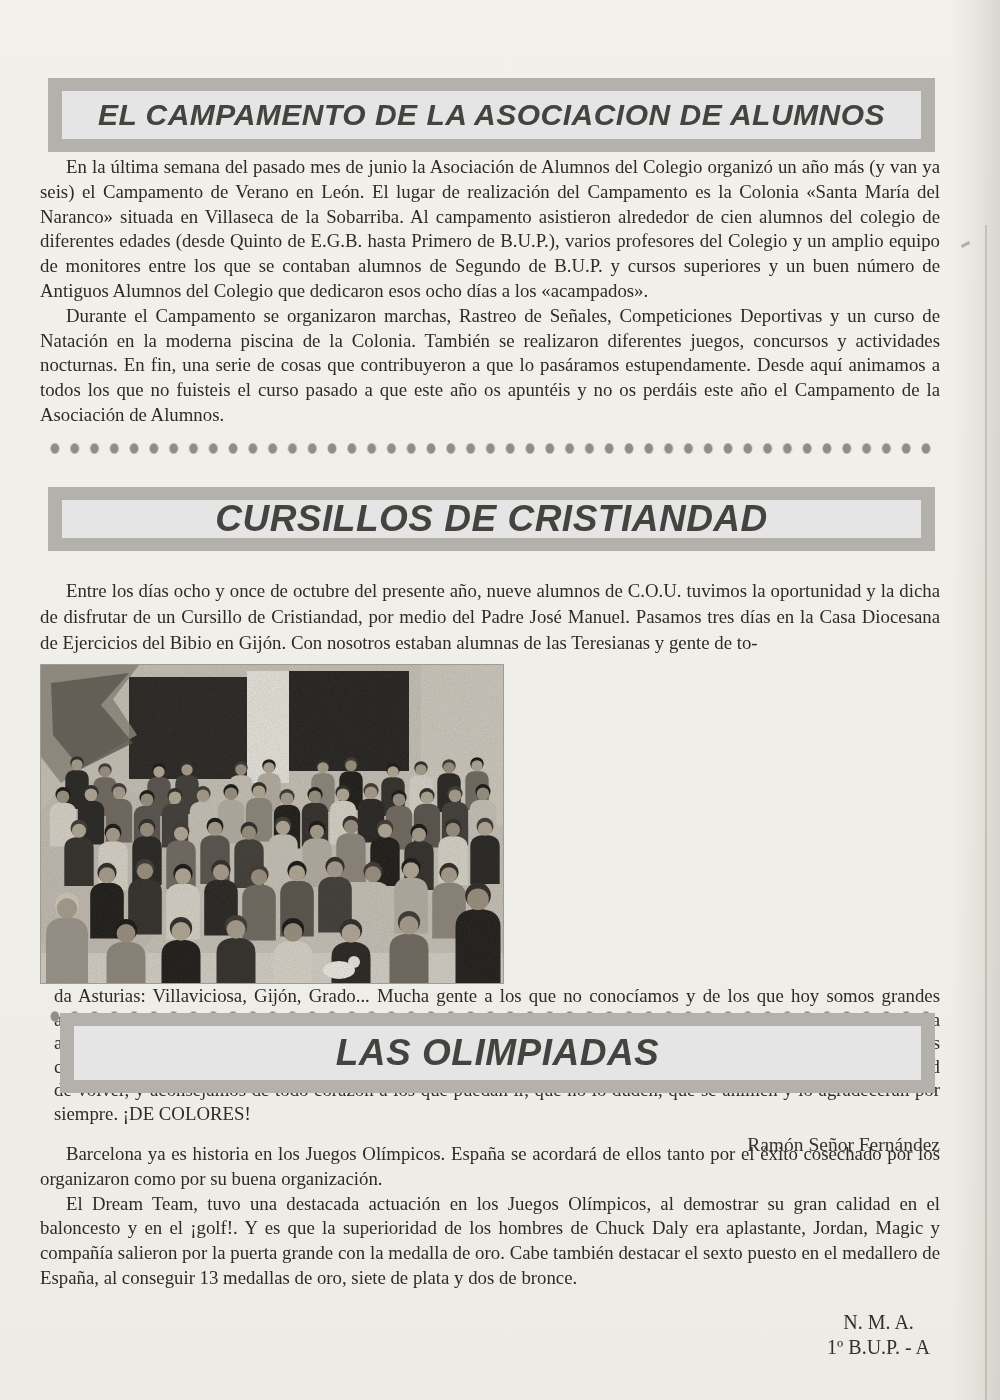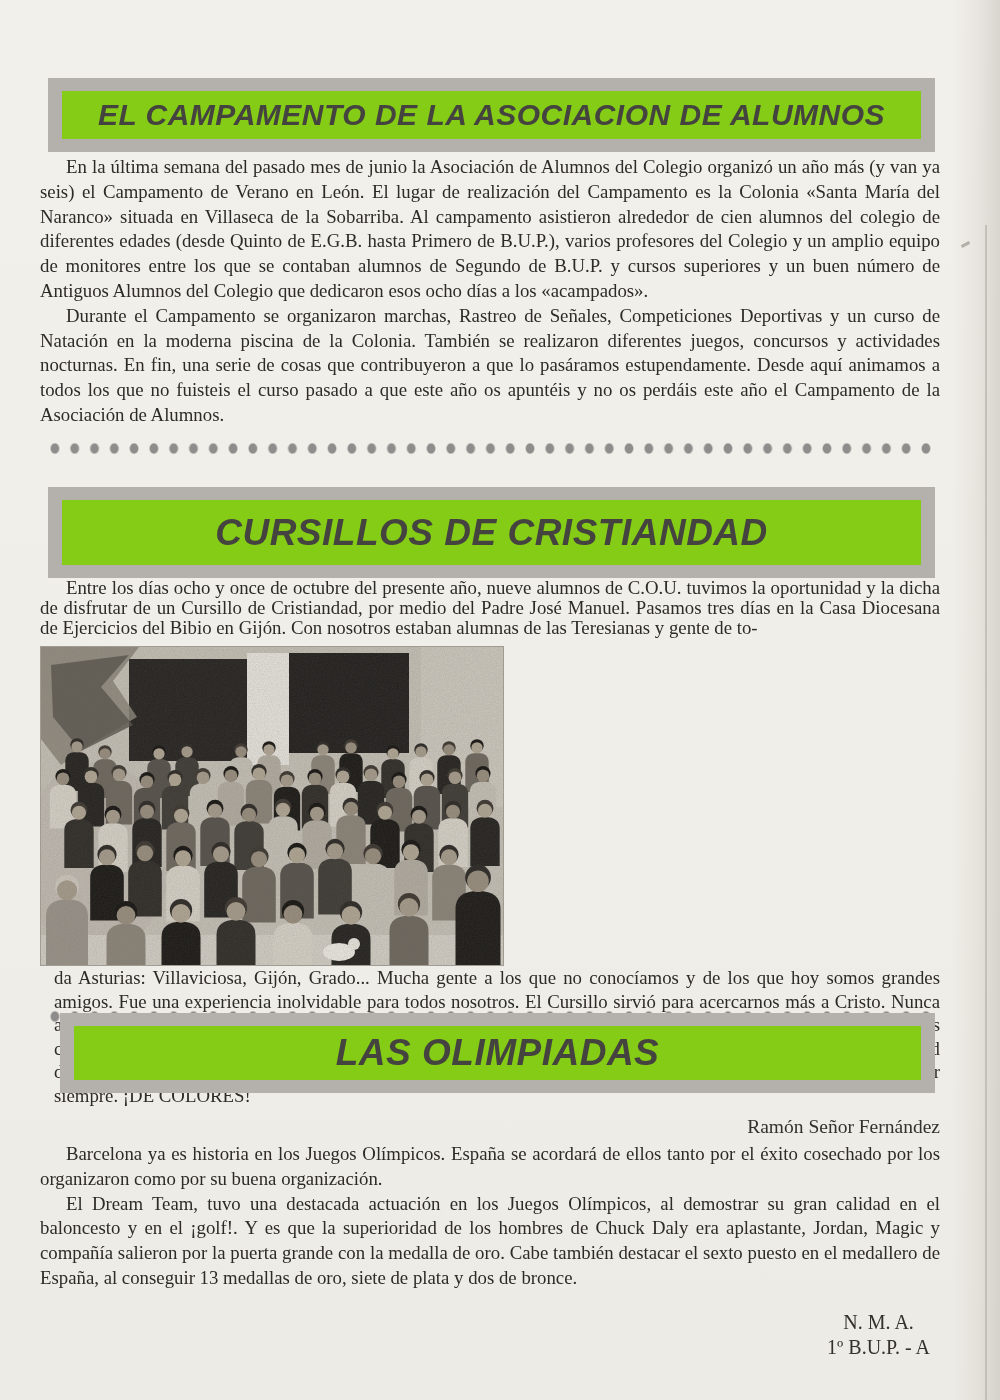--- a/index.html
+++ b/index.html
@@ -7,48 +7,48 @@
   .page{position:relative;width:1000px;height:1400px;overflow:hidden;
         background:linear-gradient(180deg,#f2f0eb 0%,#f0eee8 55%,#edebe5 100%);}
   
   .edge-shade{position:absolute;top:0;bottom:0;right:0;width:48px;pointer-events:none;
         background:linear-gradient(90deg,rgba(135,130,120,0) 0%,rgba(135,130,120,0.10) 55%,rgba(115,110,100,0.20) 100%);}
   .edge-line{position:absolute;right:13px;top:225px;bottom:0;width:2px;background:rgba(150,144,134,0.38);}
   .corner-mark{position:absolute;right:30px;top:243px;width:9px;height:3px;background:rgba(110,105,95,0.45);transform:rotate(-28deg);}
 
   
   .band{position:absolute;left:48px;right:65px;background:#b4b1ac;}
-  .band-inner{position:absolute;left:14px;right:14px;top:13px;bottom:13px;background:#84cc16;
+  .band-inner{position:absolute;left:14px;right:14px;top:13px;bottom:13px;background:#e5e5e5;
         display:flex;align-items:center;justify-content:center;}
   .band-title{font-family:"Liberation Sans",sans-serif;font-weight:700;font-style:italic;
         color:#45433f;white-space:nowrap;letter-spacing:0.5px;}
   .band-1{top:78px;height:74px;}
   .band-1 .band-title{font-size:30px;}
-  .band-2{top:487px;height:91px;}
+  .band-2{top:487px;height:64px;}
   .band-2 .band-title{font-size:37px;}
   .band-3{top:1013px;height:80px;margin-left:12px;}
   .band-3 .band-title{font-size:37px;}
 
   
   .bodytext{position:absolute;left:40px;right:60px;color:#2d2b28;
         font-size:18.8px;line-height:24.8px;text-align:justify;}
   .bodytext p{margin:0;text-indent:26px;}
   .campamento{top:155px;}
   .olimpiadas{top:1142px;}
 
   
   .dots{position:absolute;left:45px;right:63px;height:13px;
         background-image:radial-gradient(5px 6px at 50% 50%,#8e8d8b 72%,rgba(142,141,139,0.35) 90%,rgba(142,141,139,0) 100%);
         background-size:19.8px 13px;background-repeat:repeat-x;background-position:left center;}
   .sep1{top:442px;}
   .sep2{top:1010px;}
 
   
   .cursillos{top:578px;}
-  .cursillos .intro{line-height:20px;}
+  .cursillos .intro{line-height:26px;}
   .photo-row{display:flex;align-items:flex-start;margin-top:8px;flex-direction:column;}
   .photo{flex:none;width:462px;height:318px;border:1px solid rgba(90,85,75,0.35);
         box-sizing:content-box;background:#c7c2b8;}
   .photo svg{display:block;width:100%;height:100%;}
   .wrapcol{flex:1;margin-left:14px;font-size:18.8px;line-height:23.5px;text-align:justify;}
   .wrapcol p{text-indent:0;}
   .signature{text-align:right;margin-top:8px;font-size:19.5px;color:#33312e;}
 
   .footer{position:absolute;top:1310px;right:70px;text-align:center;
         font-size:20px;line-height:25px;color:#33312e;}

